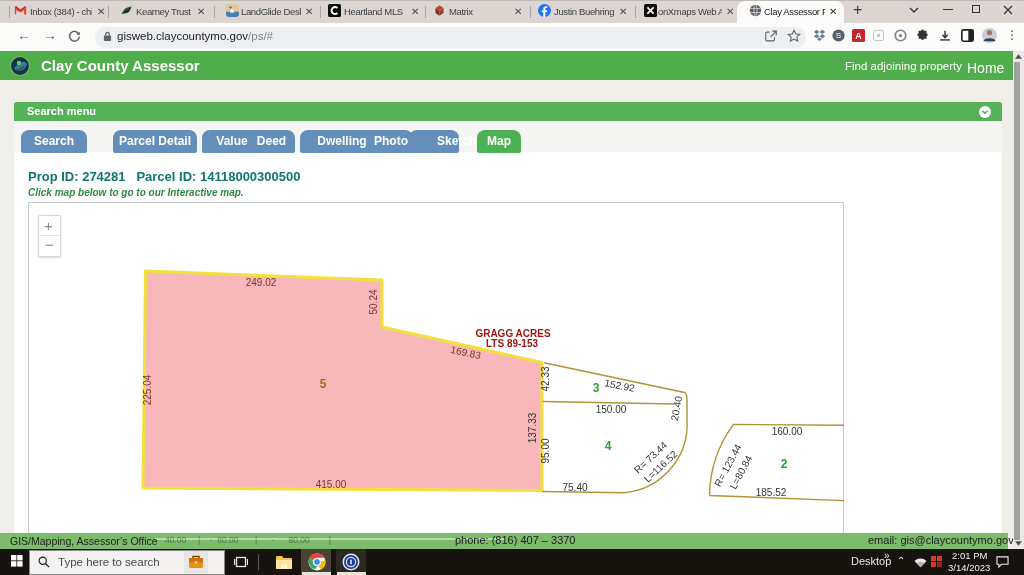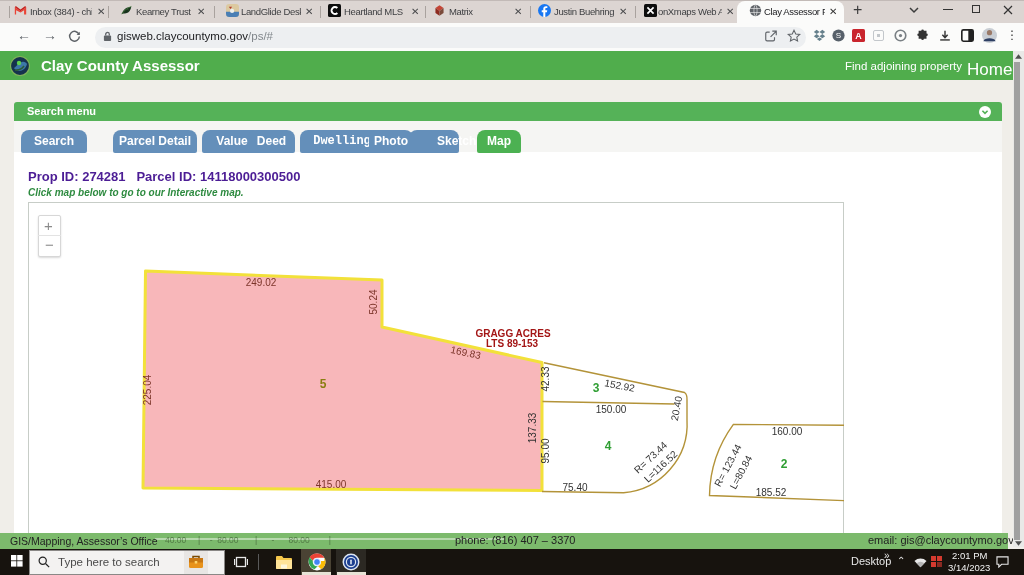--- a/index.html
+++ b/index.html
@@ -207,21 +207,21 @@
       <circle cx="10" cy="10" r="9.5" fill="none" stroke="#7fb25a" stroke-width="1.2"></circle>
       <path d="M4 12c2-1 4-5 8-6 2.5-.6 4 .5 5 2-1 4-4 7-8 7-2.4 0-4-1.4-5-3z" fill="#3c77a8"></path>
       <circle cx="9" cy="7" r="2.2" fill="#5fd14e"></circle>
       <path d="M5 14c3 .5 7-1 9-4" stroke="#2c5b34" stroke-width="1.6" fill="none"></path>
     </svg>
 
   <div class="abs" style="left:41px;top:57px;font-size:15px;font-weight:bold;color:#fff;">Clay County Assessor</div>
 
   <div class="abs" style="left:845px;top:60px;font-size:11.5px;color:#fff;">Find adjoining property</div>
 
-  <div class="abs" style="left:967px;top:60px;font-size:17px;color:#fff;">Home</div>
+  <div class="abs" style="left:967px;top:60px;font-size:14px;color:#fff;">Home</div>
 
   <div class="smenu"></div>
 
   <div class="abs" style="left:27px;top:105px;font-size:11px;font-weight:bold;color:#fff;">Search menu</div>
 
   <svg class="abs" style="left:979px;top:106px;" width="12" height="12" viewBox="0 0 12 12">
       <circle cx="6" cy="6" r="6" fill="#fff"></circle>
       <path d="M3.4 4.8L6 7.4l2.6-2.6" stroke="#55b258" stroke-width="1.6" fill="none"></path>
     </svg>
 
@@ -230,29 +230,29 @@
   <div class="panelw"></div>
 
   <div class="btab" style="left:21px;width:66px;">Search Result</div>
 
   <div class="btab" style="left:113px;width:84px;">Parcel Detail</div>
 
   <div class="btab" style="left:202px;width:60px;">Value</div>
 
   <div class="btab" style="left:248px;width:47px;">Deed</div>
 
-  <div class="btab" style="left:300px;width:84px;font-family:Liberation Mono, monospace;">Dwelling</div>
+  <div class="btab" style="left:300px;width:84px;">Dwelling</div>
 
   <div class="btab" style="left:369px;width:44px;">Photo</div>
 
   <div class="btab" style="left:409px;width:50px;padding-left:28px;">Sketch</div>
 
   <div class="btab" style="left:477px;width:44px;background:#4cb152;">Map</div>
 
-  <div class="abs" style="left:28px;top:169px;font-size:13px;font-weight:bold;color:#4c1d95;">Prop ID: 274281&nbsp;&nbsp;&nbsp;Parcel ID: 14118000300500</div>
+  <div class="abs" style="left:28px;top:169px;font-size:13px;font-weight:bold;color:#0f766e;">Prop ID: 274281&nbsp;&nbsp;&nbsp;Parcel ID: 14118000300500</div>
 
   <div class="abs" style="left:28px;top:187px;font-size:10px;font-weight:bold;font-style:italic;color:#2e8b40;">Click map below to go to our Interactive map.</div>
 
   <div class="mapbox"></div>
 
   <svg class="abs" style="left:29px;top:203px;" width="815" height="346" viewBox="29 203 815 346">
 
     <path d="M145.5,271 L382,280 L382,327 L542,362.5 L542,490.5 L143,488 Z" fill="#f8b7ba" stroke="#f2e13a" stroke-width="3" stroke-linejoin="round"></path>
 
     <path d="M544,362.8 L684.5,392.5 Q687.3,394.5 687,400 L687,420 A69,69 0 0 1 623.6,492.8 L542,491.5" fill="none" stroke="#b39339" stroke-width="1.4"></path>

